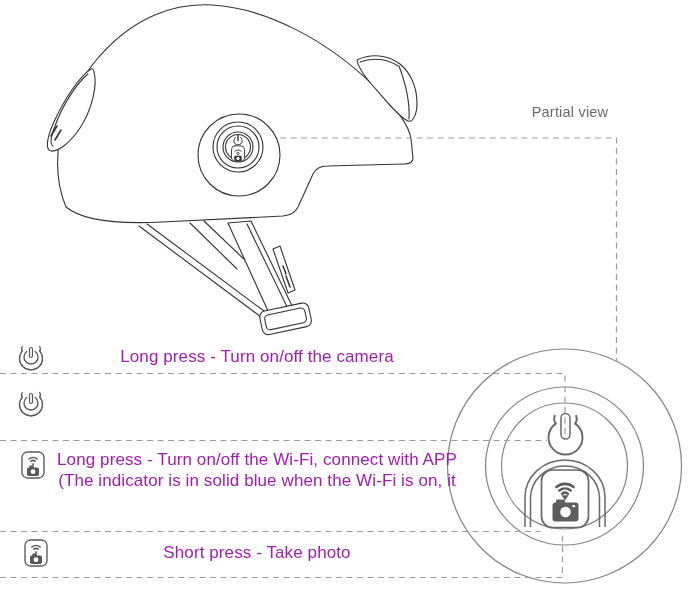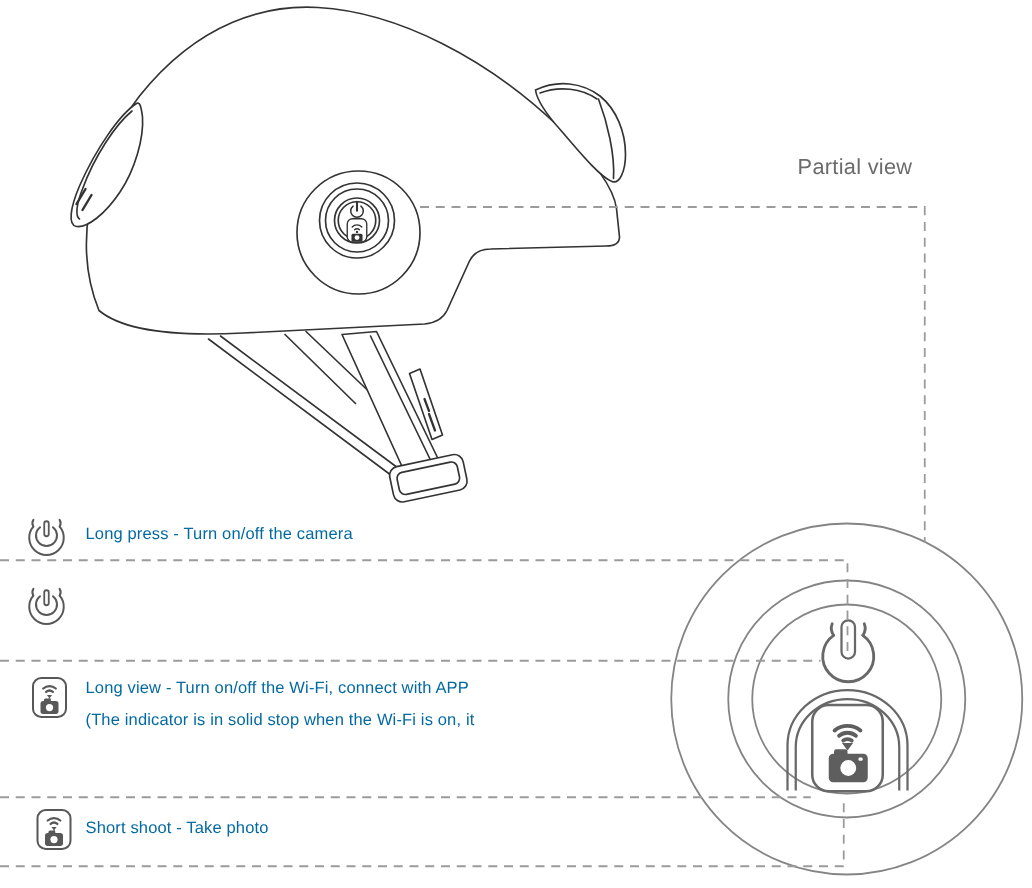--- a/index.html
+++ b/index.html
@@ -9,21 +9,21 @@
   }
   .art{position:absolute;left:0;top:0;}
   .partial-view-label{
     position:absolute;left:505px;top:104px;width:130px;text-align:center;
     font-size:14.5px;color:#6b6b6b;letter-spacing:0.2px;
   }
   .row{position:absolute;left:0;}
   .row-icon{position:absolute;}
   .row-text{
     position:absolute;left:57px;top:0;width:400px;
-    font-size:11px;line-height:21px;color:#0369a1;letter-spacing:0.1px;
+    font-size:17px;line-height:21px;color:#a21caf;letter-spacing:0.1px;text-align:center;
   }
 </style>
 </head>
 <body>
 
 <div class="canvas">
 
   <svg class="art" width="688" height="592" viewBox="0 0 688 592">
     <defs>
 
@@ -175,27 +175,27 @@
       </svg>
     <div class="row-text" style="top:388px">
     </div>
   </div>
 
   <div class="row" style="top:0">
     <svg class="row-icon" style="left:21px;top:451px" width="24" height="28" viewBox="0 0 24 28">
         <use href="#sym-module" xlink:href="#sym-module"></use>
       </svg>
     <div class="row-text" style="top:449px">
-      <div>Long view - Turn on/off the Wi-Fi, connect with APP</div>
-      <div>(The indicator is in solid stop when the Wi-Fi is on, it</div>
+      <div>Long press - Turn on/off the Wi-Fi, connect with APP</div>
+      <div>(The indicator is in solid blue when the Wi-Fi is on, it</div>
     </div>
   </div>
 
   <div class="row" style="top:0">
     <svg class="row-icon" style="left:24px;top:539px" width="24" height="28" viewBox="0 0 24 28">
         <use href="#sym-module" xlink:href="#sym-module"></use>
       </svg>
     <div class="row-text" style="top:542px">
-      <div>Short shoot - Take photo</div>
+      <div>Short press - Take photo</div>
     </div>
   </div>
 
 </div>
 
 </body></html>

